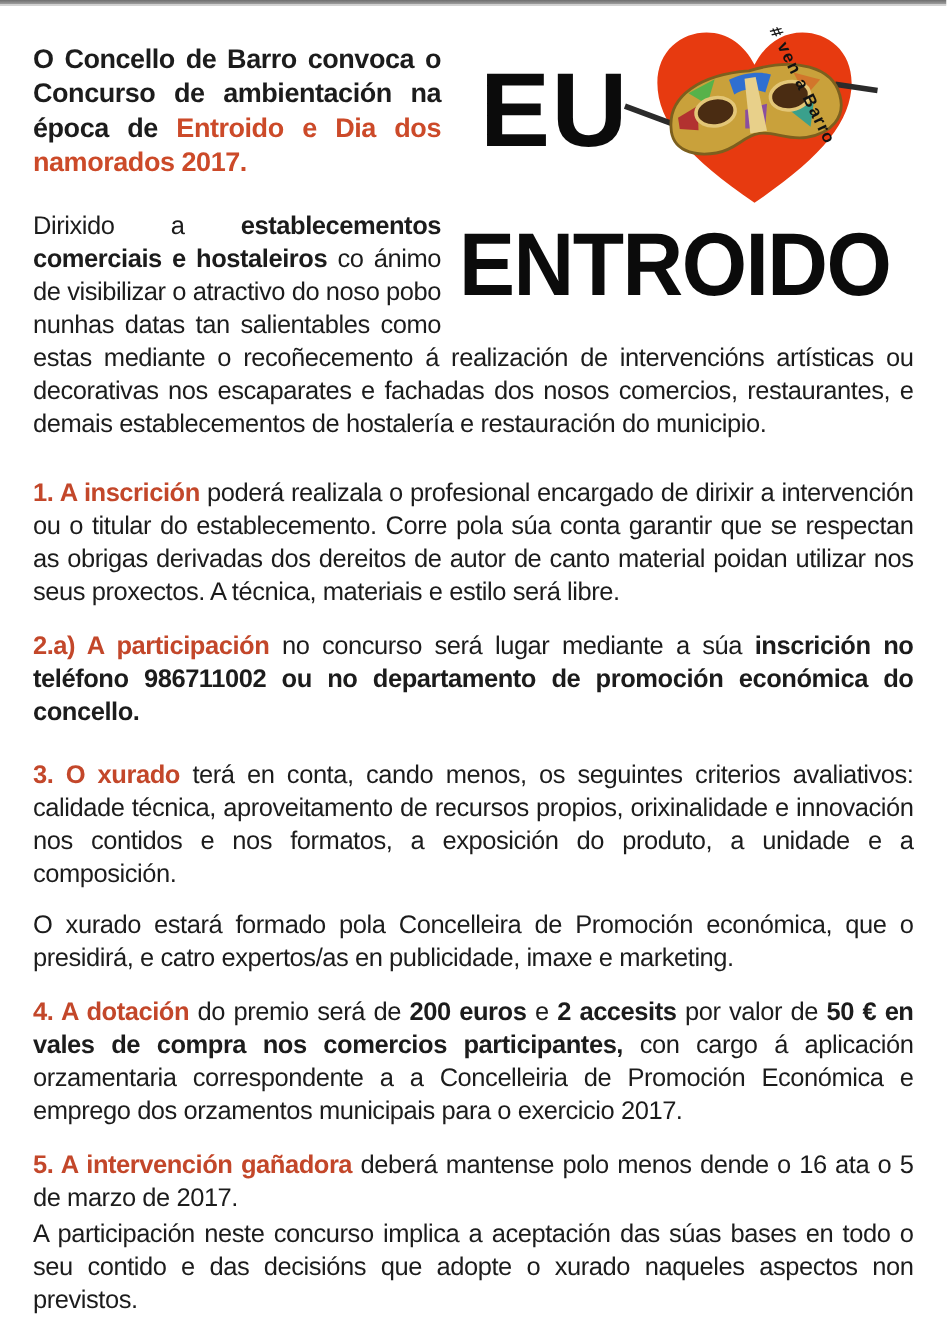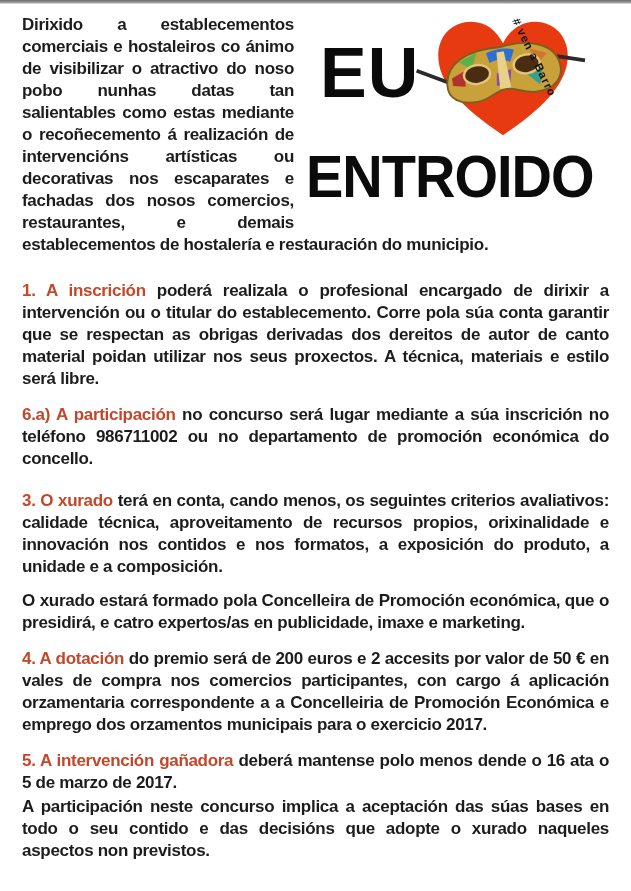--- a/index.html
+++ b/index.html
@@ -58,21 +58,21 @@
     margin:0 0 14px 0;
   }
   p.lead{
     font-size:18px;line-height:23px;font-weight:bold;
     margin:14px 0 20px 0;
   }
   p.after-wrap{margin-bottom:24px;}
   p.tight{margin-bottom:2px;}
   p.small-gap{margin-bottom:12px;margin-top:20px;}
   p.last{margin-bottom:0;}
-  .seg-n{font-weight:bold;color:var(--ink);}
+  .seg-n{font-weight:normal;color:var(--ink);}
   .seg-b{font-weight:bold;color:var(--ink);}
   .seg-rb{font-weight:bold;color:var(--red);}
   p.lead .seg-rb{color:var(--red-bright);}
 </style>
 </head>
 <body>
 
 <div class="topbar"></div>
 
 <div class="content">
@@ -99,26 +99,27 @@
             <ellipse cx="47" cy="58" rx="14" ry="10" fill="none" stroke="#e3c677" stroke-width="2.5"></ellipse>
             <ellipse cx="101" cy="55" rx="14" ry="10" fill="none" stroke="#e3c677" stroke-width="2.5"></ellipse>
           </g>
         </svg>
         <span class="hashtag"># ven a Barro</span>
       </div>
     </div>
     <div class="entroido">ENTROIDO</div>
   </div>
 
+  <p class="lead"><span class="seg-b">O Concello de Barro convoca o Concurso de ambientación na época de </span><span class="seg-rb">Entroido e Dia dos namorados 2017.</span></p>
 
   <p class="after-wrap"><span class="seg-n">Dirixido a </span><span class="seg-b">establecementos comerciais e hostaleiros</span><span class="seg-n"> co ánimo de visibilizar o atractivo do noso pobo nunhas datas tan salientables como estas mediante o recoñecemento á realización de intervencións artísticas ou decorativas nos escaparates e fachadas dos nosos comercios, restaurantes, e demais establecementos de hostalería e restauración do municipio.</span></p>
 
   <p><span class="seg-rb">1. A inscrición</span><span class="seg-n"> poderá realizala o profesional encargado de dirixir a intervención ou o titular do establecemento. Corre pola súa conta garantir que se respectan as obrigas derivadas dos dereitos de autor de canto material poidan utilizar nos seus proxectos. A técnica, materiais e estilo será libre.</span></p>
 
-  <p class="tight"><span class="seg-rb">6.a) A participación</span><span class="seg-n"> no concurso será lugar mediante a súa </span><span class="seg-b">inscrición no teléfono 986711002 ou no departamento de promoción económica do concello.</span></p>
+  <p class="tight"><span class="seg-rb">2.a) A participación</span><span class="seg-n"> no concurso será lugar mediante a súa </span><span class="seg-b">inscrición no teléfono 986711002 ou no departamento de promoción económica do concello.</span></p>
 
 
   <p class="small-gap"><span class="seg-rb">3. O xurado</span><span class="seg-n"> terá en conta, cando menos, os seguintes criterios avaliativos: calidade técnica, aproveitamento de recursos propios, orixinalidade e innovación nos contidos e nos formatos, a exposición do produto, a unidade e a composición.</span></p>
 
   <p><span class="seg-n">O xurado estará formado pola Concelleira de Promoción económica, que o presidirá, e catro expertos/as en publicidade, imaxe e marketing.</span></p>
 
   <p><span class="seg-rb">4. A dotación</span><span class="seg-n"> do premio será de </span><span class="seg-b">200 euros </span><span class="seg-n"> e </span><span class="seg-b">2 accesits</span><span class="seg-n"> por valor de </span><span class="seg-b">50 € en vales de compra nos comercios participantes,</span><span class="seg-n"> con cargo á aplicación orzamentaria correspondente a a Concelleiria de Promoción Económica e emprego dos orzamentos municipais para o exercicio 2017.</span></p>
 
   <p class="tight"><span class="seg-rb">5. A intervención gañadora</span><span class="seg-n"> deberá mantense polo menos dende o 16 ata o 5 de marzo de 2017.</span></p>
 

